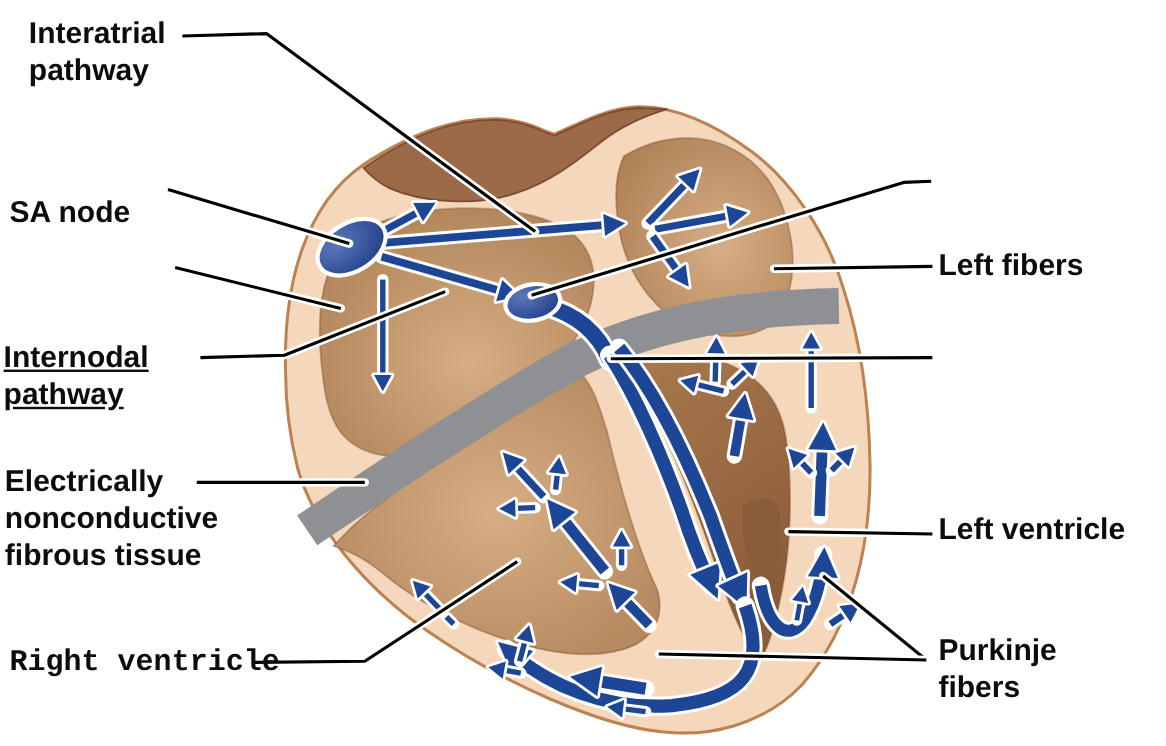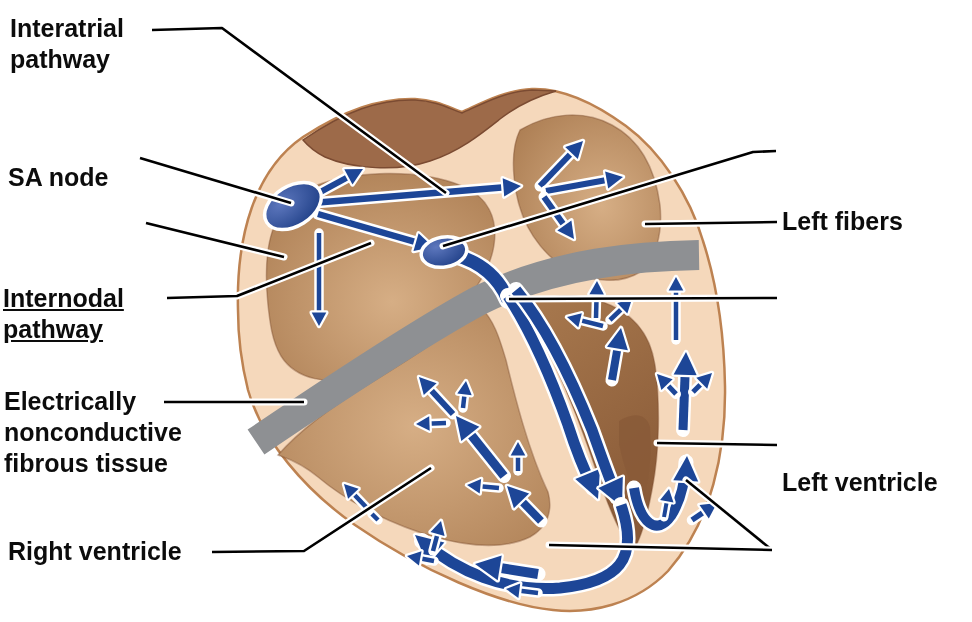--- a/index.html
+++ b/index.html
@@ -7,30 +7,30 @@
     --node-l:#5d77bd; --node-d:#16377f; --casing:#ffffff; --gray:#8e9093;
     --wall:#f5d8bb; --wall-edge:#bd8251; --ch-l:#d6ae85; --ch-d:#a97a4f;
     --lv-deep:#8a5b38; --crest:#9d6a49; --crest-edge:#7b4b32;
   }
   html,body{margin:0;padding:0;background:var(--bg);}
   #stage{position:relative;width:972px;height:622px;background:var(--bg);overflow:hidden;
          font-family:"Liberation Sans",sans-serif;}
   #art{position:absolute;left:0;top:0;}
   .lbl{position:absolute;font-weight:bold;font-size:25px;line-height:31px;color:var(--label);white-space:nowrap;}
   .lbl.wrap{white-space:normal;}
-  #l-interatrial{left:10px;top:13px;width:170px;}
+  #l-interatrial{left:24px;top:13px;width:170px;}
   #l-sa{left:8px;top:140px;margin-top:22px;}
   #l-ra{left:8px;top:206px;}
   #l-internodal{left:3px;top:283px;width:170px;text-decoration:underline;}
   #l-electrically{left:4px;top:386px;width:230px;}
-  #l-rv{left:8px;top:536px;}
+  #l-rv{left:8px;top:536px;font-family:Liberation Mono, monospace;}
   #l-av{left:782px;top:136px;}
   #l-la{left:782px;top:206px;}
   #l-bundle{left:782px;top:281px;width:120px;}
-  #l-lv{left:782px;top:426px;margin-top:41px;}
+  #l-lv{left:782px;top:426px;}
   #l-purkinje{left:782px;top:527px;width:140px;}
 
   .wall{fill:var(--wall);stroke:var(--wall-edge);stroke-width:2.5;}
   .crest{fill:var(--crest);stroke:var(--crest-edge);stroke-width:1.5;}
   .cavity{stroke:rgba(122,74,45,.4);stroke-width:1.5;}
   .band{stroke:var(--gray);stroke-width:30;fill:none;}
   .node{fill:url(#gnode);stroke:var(--casing);stroke-width:3.5;}
   .leader path{fill:none;stroke-linejoin:round;}
   .leader .ink{stroke:var(--leader);stroke-width:2.6;}
   .leader .case{stroke:var(--casing);stroke-width:7;stroke-linecap:round;}
@@ -283,13 +283,14 @@
       </g>
   </svg>
 
   <div class="lbl wrap" id="l-interatrial">Interatrial pathway</div>
   <div class="lbl" id="l-sa">SA node</div>
   <div class="lbl wrap" id="l-internodal">Internodal pathway</div>
   <div class="lbl wrap" id="l-electrically">Electrically nonconductive fibrous tissue</div>
   <div class="lbl" id="l-rv">Right ventricle</div>
   <div class="lbl" id="l-la">Left fibers</div>
   <div class="lbl" id="l-lv">Left ventricle</div>
+  <div class="lbl wrap" id="l-purkinje">Purkinje fibers</div>
 </div>
 
 </body></html>

